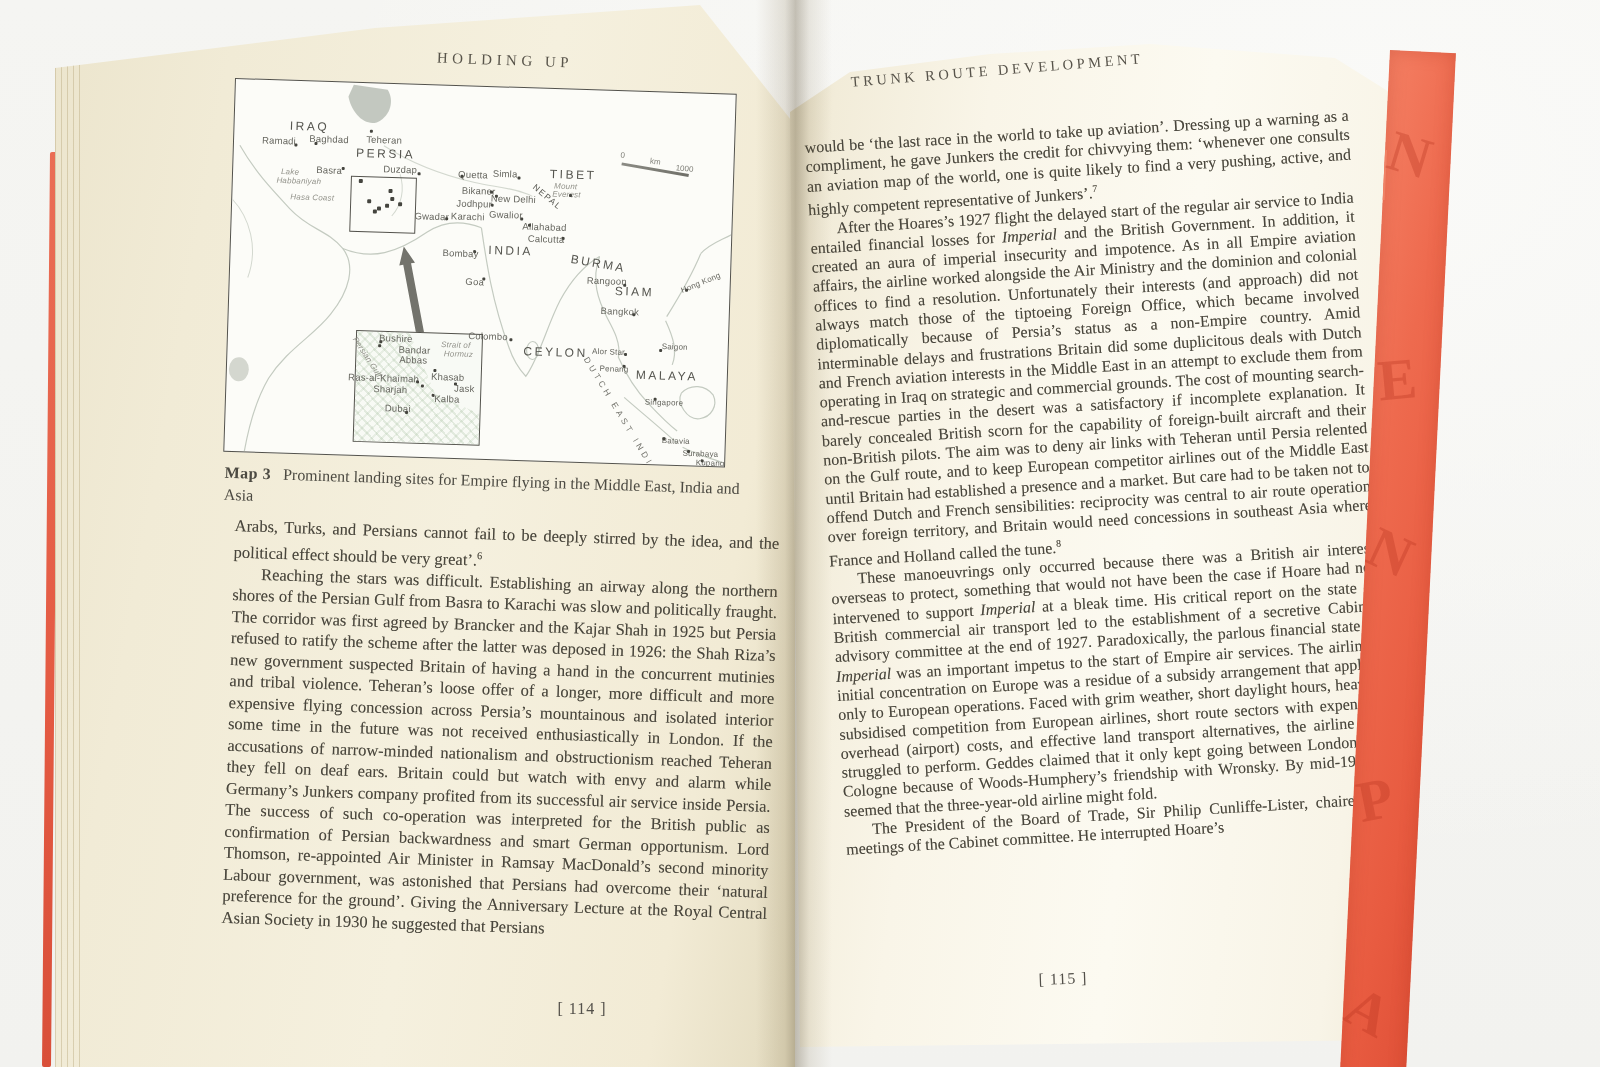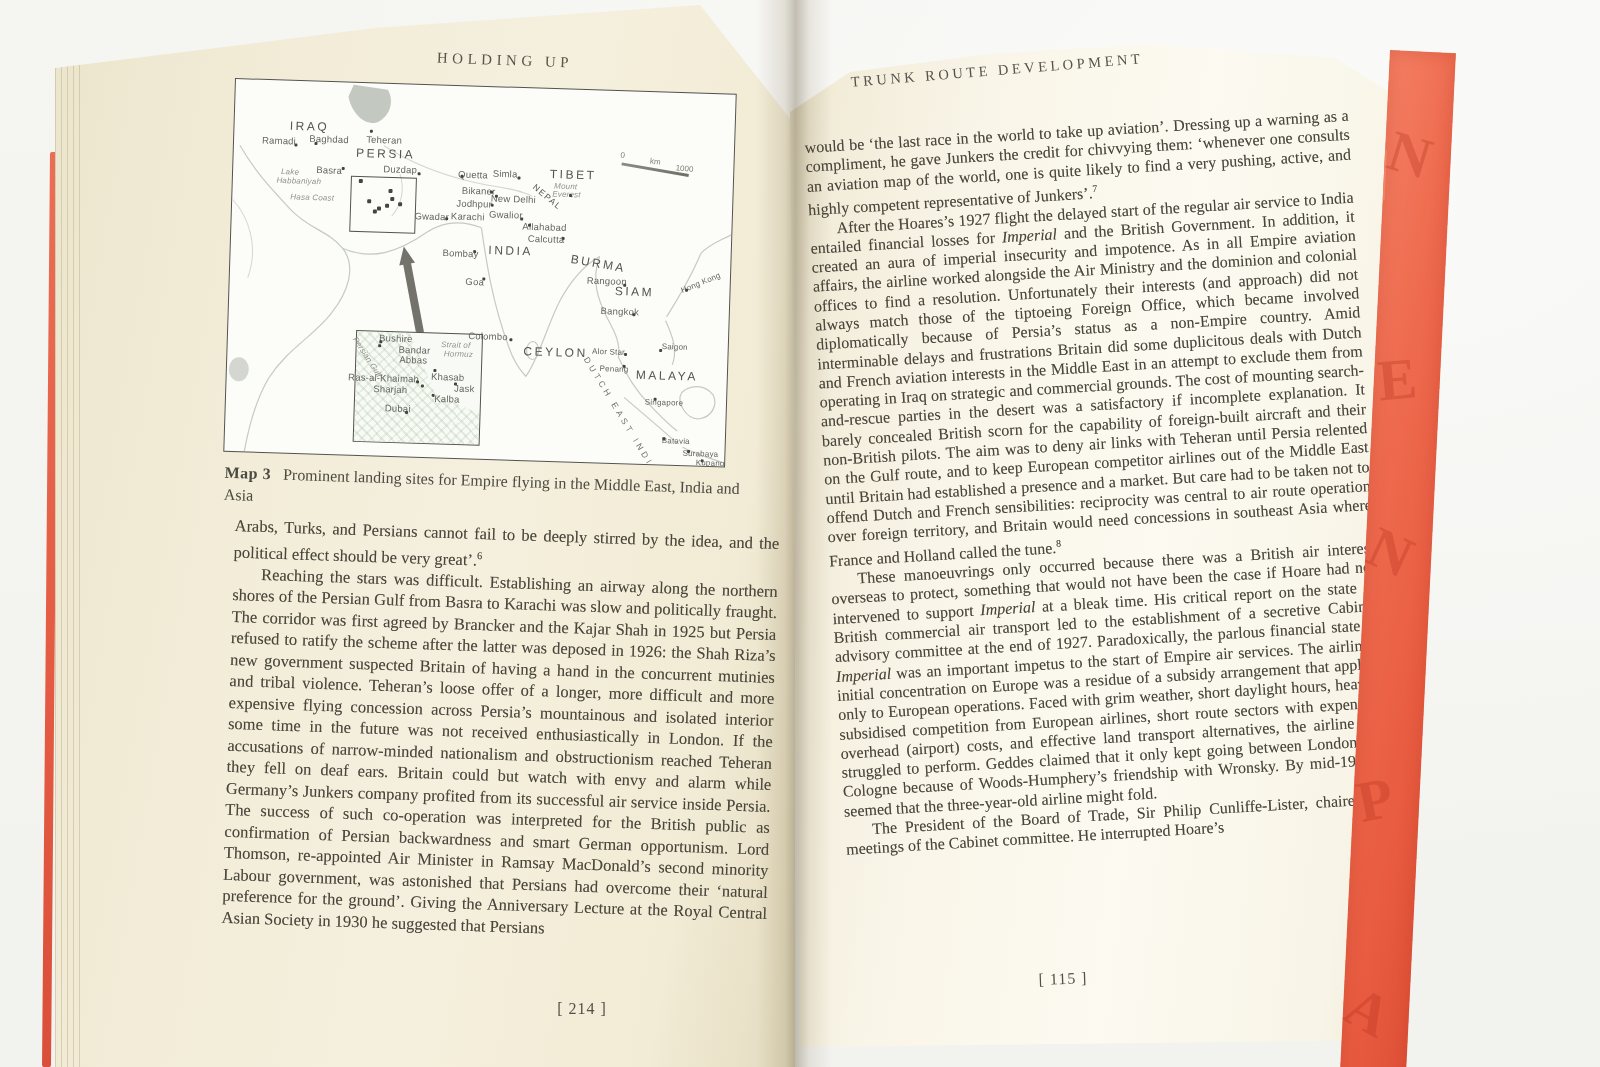--- a/index.html
+++ b/index.html
@@ -246,21 +246,21 @@
           <i class="m-dot " style="left: 191px; top: 297px;"></i>
           <i class="m-dot " style="left: 152px; top: 262px;"></i>
         </div>
       <figcaption class="map-caption"><b>Map 3</b><span>  Prominent landing sites for Empire flying in the Middle East, India and Asia</span></figcaption>
     </figure>
 
     <div class="body-text lp-body">
         <p><span>Arabs, Turks, and Persians cannot fail to be deeply stirred by the idea, and the political effect should be very great’.</span><sup>6</sup></p>
         <p class="ind"><span>Reaching the stars was difficult. Establishing an airway along the northern shores of the Persian Gulf from Basra to Karachi was slow and politically fraught. The corridor was first agreed by Brancker and the Kajar Shah in 1925 but Persia refused to ratify the scheme after the latter was deposed in 1926: the Shah Riza’s new government suspected Britain of having a hand in the concurrent mutinies and tribal violence. Teheran’s loose offer of a longer, more difficult and more expensive flying concession across Persia’s mountainous and isolated interior some time in the future was not received enthusiastically in London. If the accusations of narrow-minded nationalism and obstructionism reached Teheran they fell on deaf ears. Britain could but watch with envy and alarm while Germany’s Junkers company profited from its successful air service inside Persia. The success of such co-operation was interpreted for the British public as confirmation of Persian backwardness and smart German opportunism. Lord Thomson, re-appointed Air Minister in Ramsay MacDonald’s second minority Labour government, was astonished that Persians had overcome their ‘natural preference for the ground’. Giving the Anniversary Lecture at the Royal Central Asian Society in 1930 he suggested that Persians</span></p>
       </div>
-    <div class="pageno lp-no">[ 214 ]</div>
+    <div class="pageno lp-no">[ 114 ]</div>
   </div>
 
   <div class="page page-right">
     <div class="rp-head">TRUNK ROUTE DEVELOPMENT</div>
     <div class="body-text rp-body">
         <p><span>would be ‘the last race in the world to take up aviation’. Dressing up a warning as a compliment, he gave Junkers the credit for chivvying them: ‘whenever one consults an aviation map of the world, one is quite likely to find a very pushing, active, and highly competent representative of Junkers’.</span><sup>7</sup></p>
         <p class="ind"><span>After the Hoares’s 1927 flight the delayed start of the regular air service to India entailed financial losses for </span><i>Imperial</i><span> and the British Government. In addition, it created an aura of imperial insecurity and impotence. As in all Empire aviation affairs, the airline worked alongside the Air Ministry and the dominion and colonial offices to find a resolution. Unfortunately their interests (and approach) did not always match those of the tiptoeing Foreign Office, which became involved diplomatically because of Persia’s status as a non-Empire country. Amid interminable delays and frustrations Britain did some duplicitous deals with Dutch and French aviation interests in the Middle East in an attempt to exclude them from operating in Iraq on strategic and commercial grounds. The cost of mounting search-and-rescue parties in the desert was a satisfactory if incomplete explanation. It barely concealed British scorn for the capability of foreign-built aircraft and their non-British pilots. The aim was to deny air links with Teheran until Persia relented on the Gulf route, and to keep European competitor airlines out of the Middle East until Britain had established a presence and a market. But care had to be taken not to offend Dutch and French sensibilities: reciprocity was central to air route operation over foreign territory, and Britain would need concessions in southeast Asia where France and Holland called the tune.</span><sup>8</sup></p>
         <p class="ind"><span>These manoeuvrings only occurred because there was a British air interest overseas to protect, something that would not have been the case if Hoare had not intervened to support </span><i>Imperial</i><span> at a bleak time. His critical report on the state of British commercial air transport led to the establishment of a secretive Cabinet advisory committee at the end of 1927. Paradoxically, the parlous financial state of </span><i>Imperial</i><span> was an important impetus to the start of Empire air services. The airline’s initial concentration on Europe was a residue of a subsidy arrangement that applied only to European operations. Faced with grim weather, short daylight hours, heavily subsidised competition from European airlines, short route sectors with expensive overhead (airport) costs, and effective land transport alternatives, the airline had struggled to perform. Geddes claimed that it only kept going between London and Cologne because of Woods-Humphery’s friendship with Wronsky. By mid-1927 it seemed that the three-year-old airline might fold.</span></p>
         <p class="ind"><span>The President of the Board of Trade, Sir Philip Cunliffe-Lister, chaired six meetings of the Cabinet committee. He interrupted Hoare’s</span></p>
       </div>

